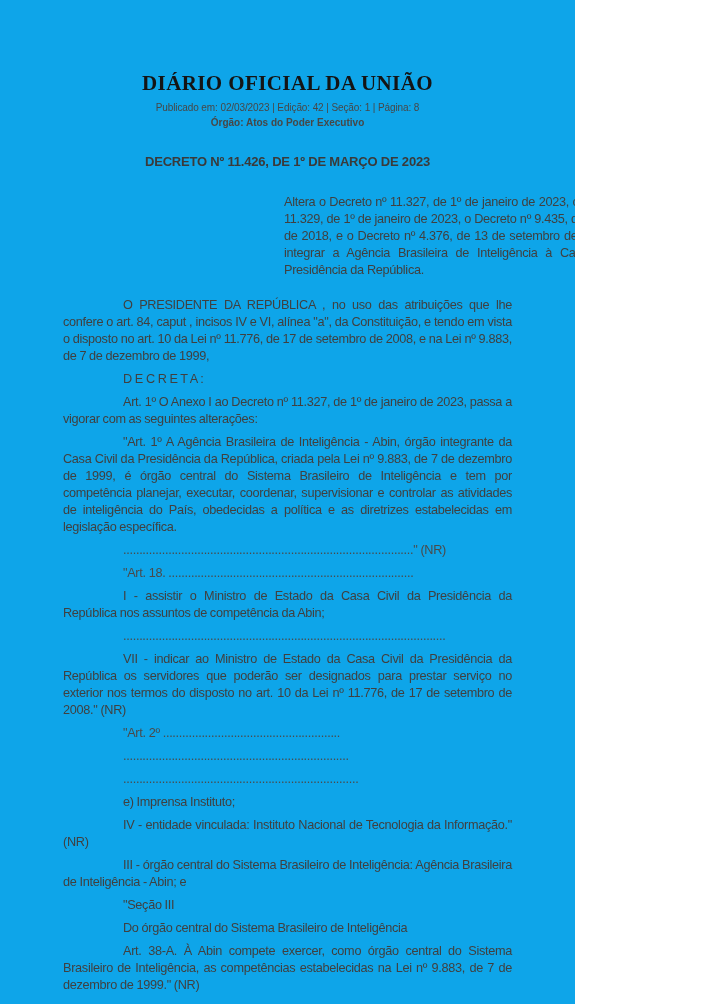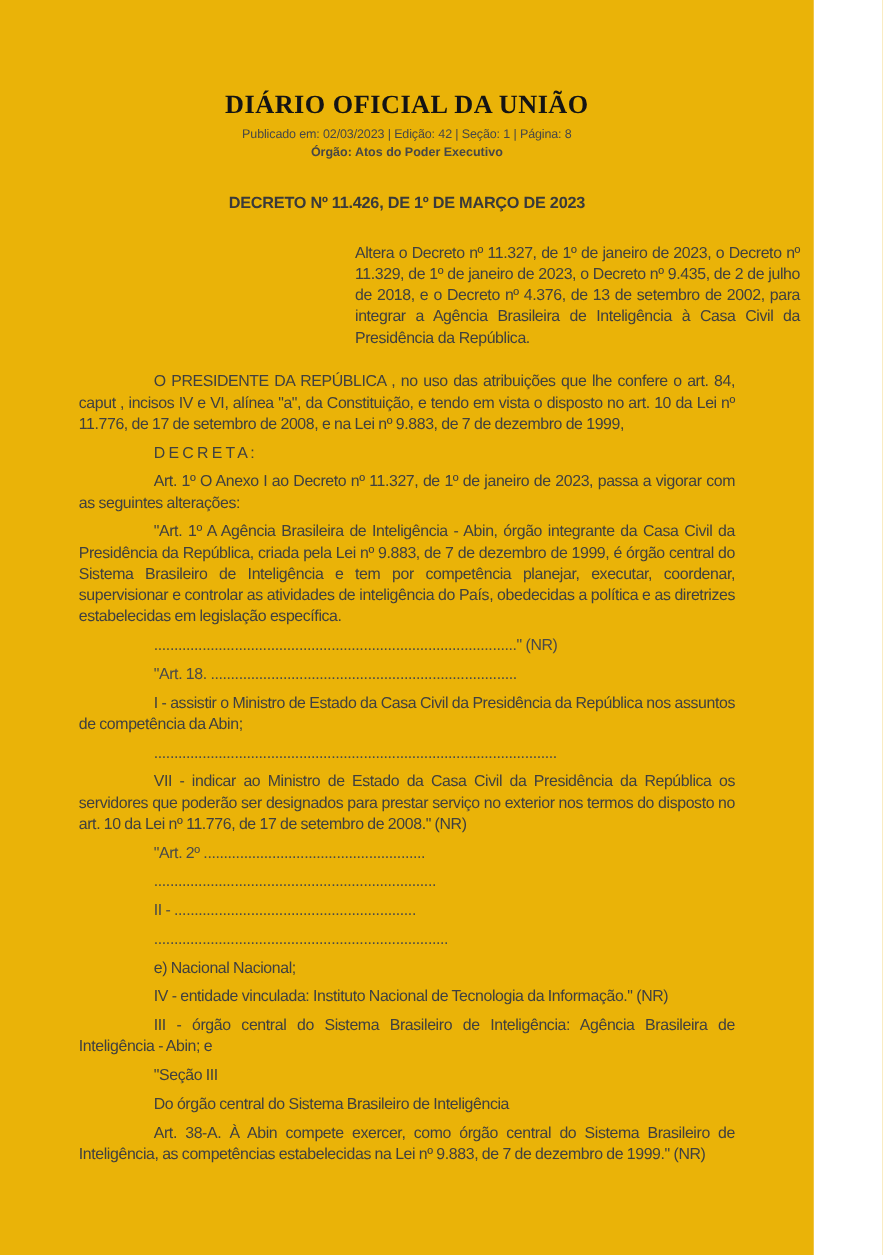--- a/index.html
+++ b/index.html
@@ -9,25 +9,25 @@
   }
   body {
     width: 706px;
     height: 1004px;
     font-family: "Liberation Sans", "DejaVu Sans", sans-serif;
     color: #404040;
     overflow: hidden;
   }
   .page {
     box-sizing: border-box;
-    width: 651px;
+    width: 575px;
     height: 1004px;
     padding: 72px 63px 18px 63px;
     overflow: hidden;
-    background: #eab308;
+    background: #0ea5e9;
   }
   .masthead { text-align: center; }
   .title {
     font-family: "Liberation Serif", "DejaVu Serif", serif;
     font-size: 21px;
     font-weight: bold;
     letter-spacing: 0.4px;
     color: #141414;
     line-height: 23px;
     margin: 0;
@@ -98,22 +98,21 @@
       <p class="para heading"><b>D E C R E T A :</b></p>
       <p class="para"><span>Art. 1º O Anexo I ao Decreto nº 11.327, de 1º de janeiro de 2023, passa a vigorar com as seguintes alterações:</span></p>
       <p class="para"><span>"Art. 1º A Agência Brasileira de Inteligência - Abin, órgão integrante da Casa Civil da Presidência da República, criada pela Lei nº 9.883, de 7 de dezembro de 1999, é órgão central do Sistema Brasileiro de Inteligência e tem por competência planejar, executar, coordenar, supervisionar e controlar as atividades de inteligência do País, obedecidas a política e as diretrizes estabelecidas em legislação específica.</span></p>
       <p class="para leader"><span>.........................................................................................." (NR)</span></p>
       <p class="para leader"><span>"Art. 18. ............................................................................</span></p>
       <p class="para"><span>I - assistir o Ministro de Estado da Casa Civil da Presidência da República nos assuntos de competência da Abin;</span></p>
       <p class="para leader"><span>....................................................................................................</span></p>
       <p class="para"><span>VII - indicar ao Ministro de Estado da Casa Civil da Presidência da República os servidores que poderão ser designados para prestar serviço no exterior nos termos do disposto no art. 10 da Lei nº 11.776, de 17 de setembro de 2008." (NR)</span></p>
       <p class="para leader"><span>"Art. 2º .......................................................</span></p>
       <p class="para leader"><span>......................................................................</span></p>
-      <p class="para leader"><span>II - ............................................................</span></p>
       <p class="para leader"><span>.........................................................................</span></p>
-      <p class="para"><span>e) Nacional Nacional;</span></p>
+      <p class="para"><span>e) Imprensa Instituto;</span></p>
       <p class="para"><span>IV - entidade vinculada: Instituto Nacional de Tecnologia da Informação." (NR)</span></p>
       <p class="para"><span>III - órgão central do Sistema Brasileiro de Inteligência: Agência Brasileira de Inteligência - Abin; e</span></p>
       <p class="para heading"><b>"Seção III</b></p>
       <p class="para heading"><b>Do órgão central do Sistema Brasileiro de Inteligência</b></p>
       <p class="para"><span>Art. 38-A. À Abin compete exercer, como órgão central do Sistema Brasileiro de Inteligência, as competências estabelecidas na Lei nº 9.883, de 7 de dezembro de 1999." (NR)</span></p>
     </div>
 </div>
 
 </body></html>

